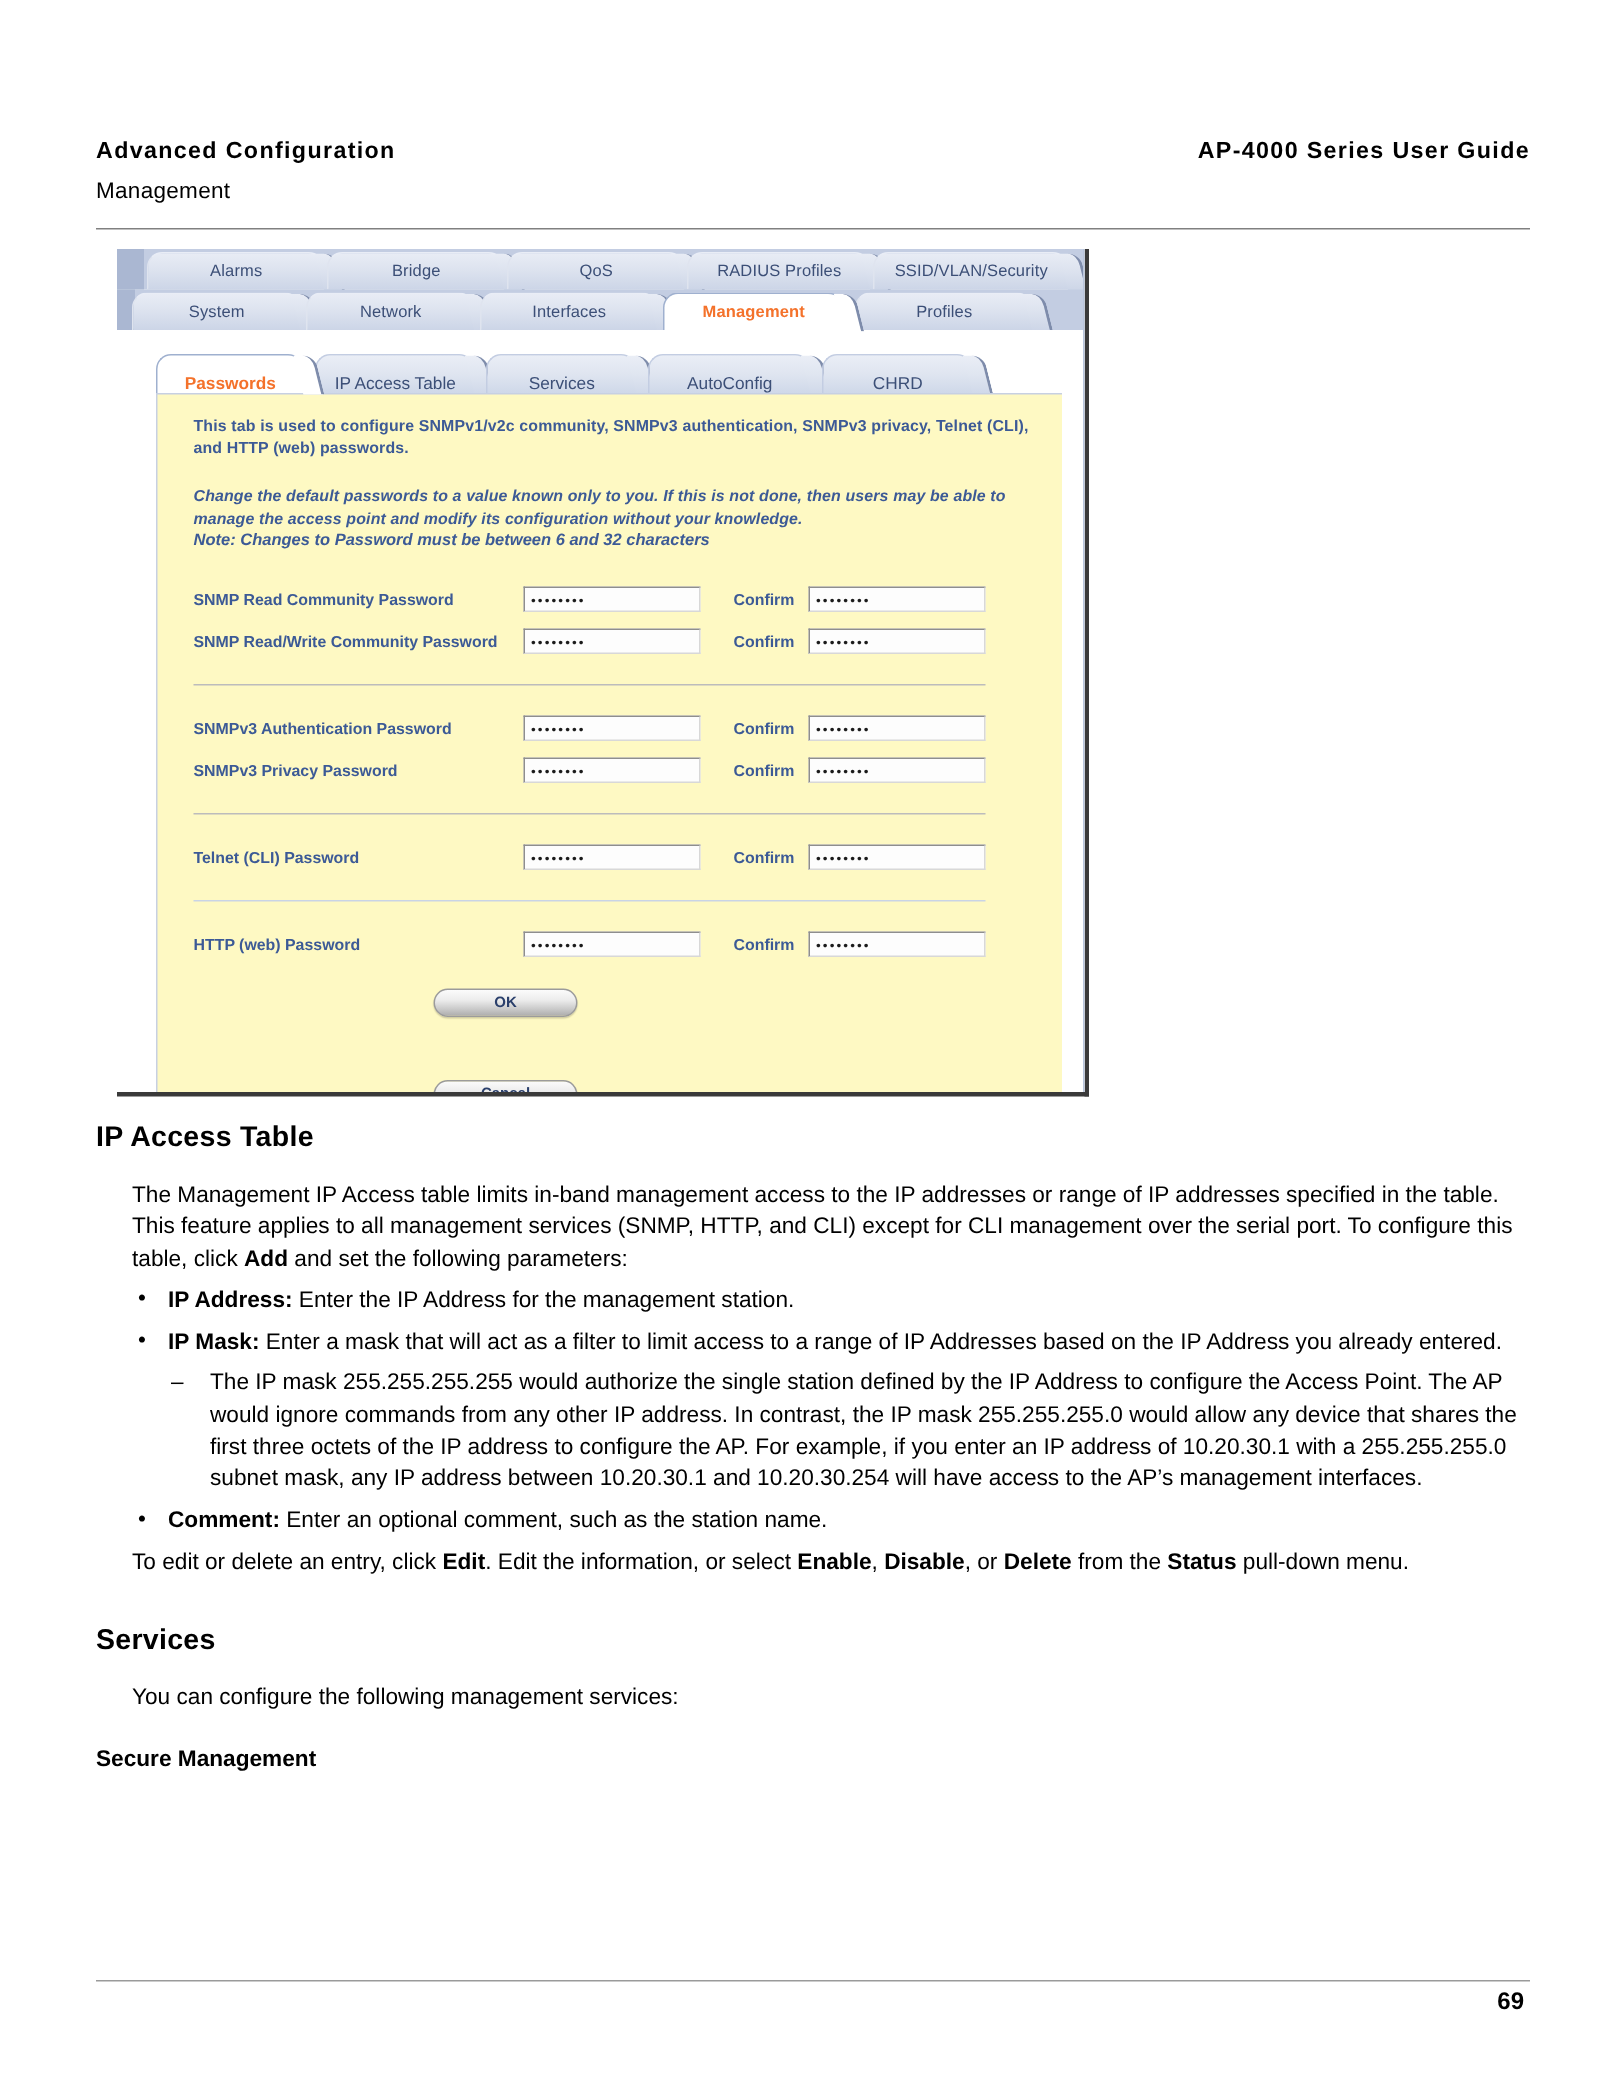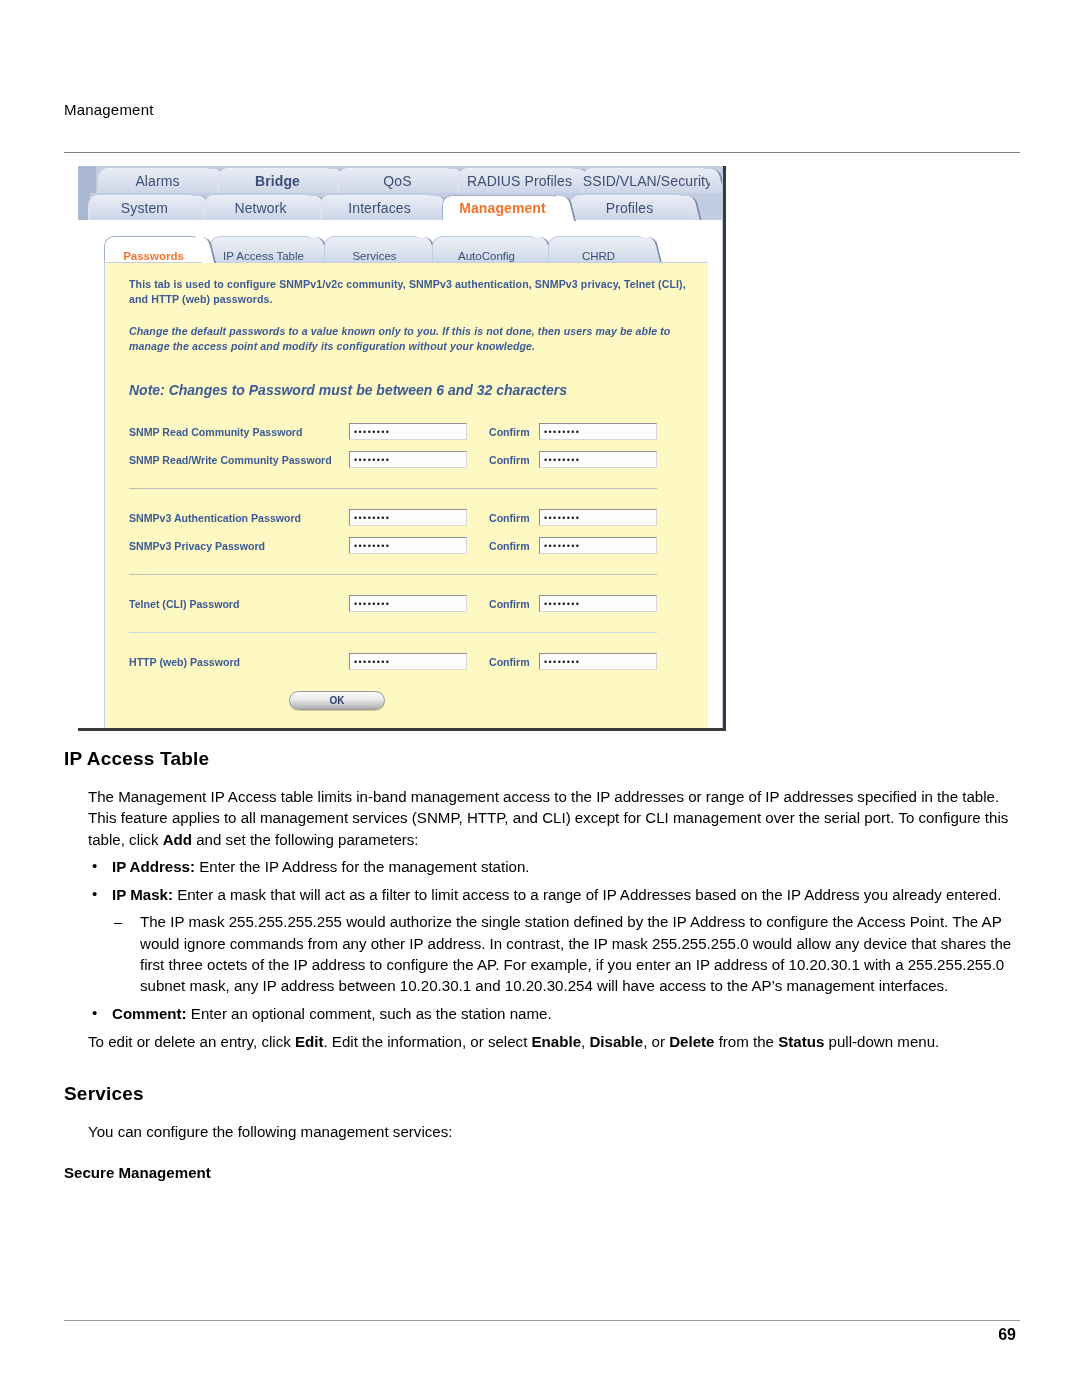--- a/index.html
+++ b/index.html
@@ -89,21 +89,21 @@
     top: 2px;
     height: 25px;
     background: linear-gradient(to bottom, #e8ecf5 0%, #dde3ef 45%, #ccd5e7 100%);
     border-top-left-radius: 10px;
     border-top-right-radius: 10px;
     border-top: 1px solid #e9edf6;
     border-left: 1px solid #dfe4ef;
     display: flex;
     align-items: center;
     justify-content: center;
-    font-size: 14px;
+    font-size: 11px;
     color: #3c4f77;
     white-space: nowrap;
     letter-spacing: 0.1px;
   }
   .tab .tab-skew {
     position: absolute;
     right: -11px;
     top: 0;
     width: 14px;
     height: 25px;
@@ -198,25 +198,25 @@
   .desc-italic {
     font-size: 10.6px;
     color: #3c5a96;
     font-style: italic;
     font-weight: bold;
     line-height: 1.45;
     margin-top: 16px;
     letter-spacing: 0.1px;
   }
   .desc-note {
-    font-size: 14px;
+    font-size: 11px;
     color: #3c5a96;
     font-style: italic;
     font-weight: bold;
-    margin-top: 28px;
+    margin-top: 0;
   }
 
   .form-area { margin-top: 22px; }
   .frow {
     display: flex;
     align-items: center;
     height: 23px;
     margin-bottom: 5px;
   }
   .flabel {
@@ -348,34 +348,38 @@
     right: 64px;
     top: 1326px;
     font-size: 16px;
     font-weight: bold;
   }
 </style>
 </head>
 <body>
 
 <div class="page-header">
+  <div class="hdr-row">
+    <div class="hdr-left-main">Advanced Configuration</div>
+    <div class="hdr-right">AP-4000 Series User Guide</div>
+  </div>
   <div class="hdr-sub">Management</div>
 </div>
 <div class="hdr-rule"></div>
 
 <div class="shot">
   <div class="shot-inner">
 
     <div class="tabrow row1">
       <div class="tab-corner"></div>
       <div class="tab" style="left:20px;width:118px;">
         <span>Alarms</span>
         <span class="tab-skew"></span>
       </div>
-      <div class="tab" style="left:140px;width:118px;font-weight:bold;">
+      <div class="tab" style="left:140px;width:118px;">
         <span>Bridge</span>
         <span class="tab-skew"></span>
       </div>
       <div class="tab" style="left:260px;width:118px;">
         <span>QoS</span>
         <span class="tab-skew"></span>
       </div>
       <div class="tab" style="left:380px;width:122px;">
         <span>RADIUS Profiles</span>
         <span class="tab-skew"></span>

